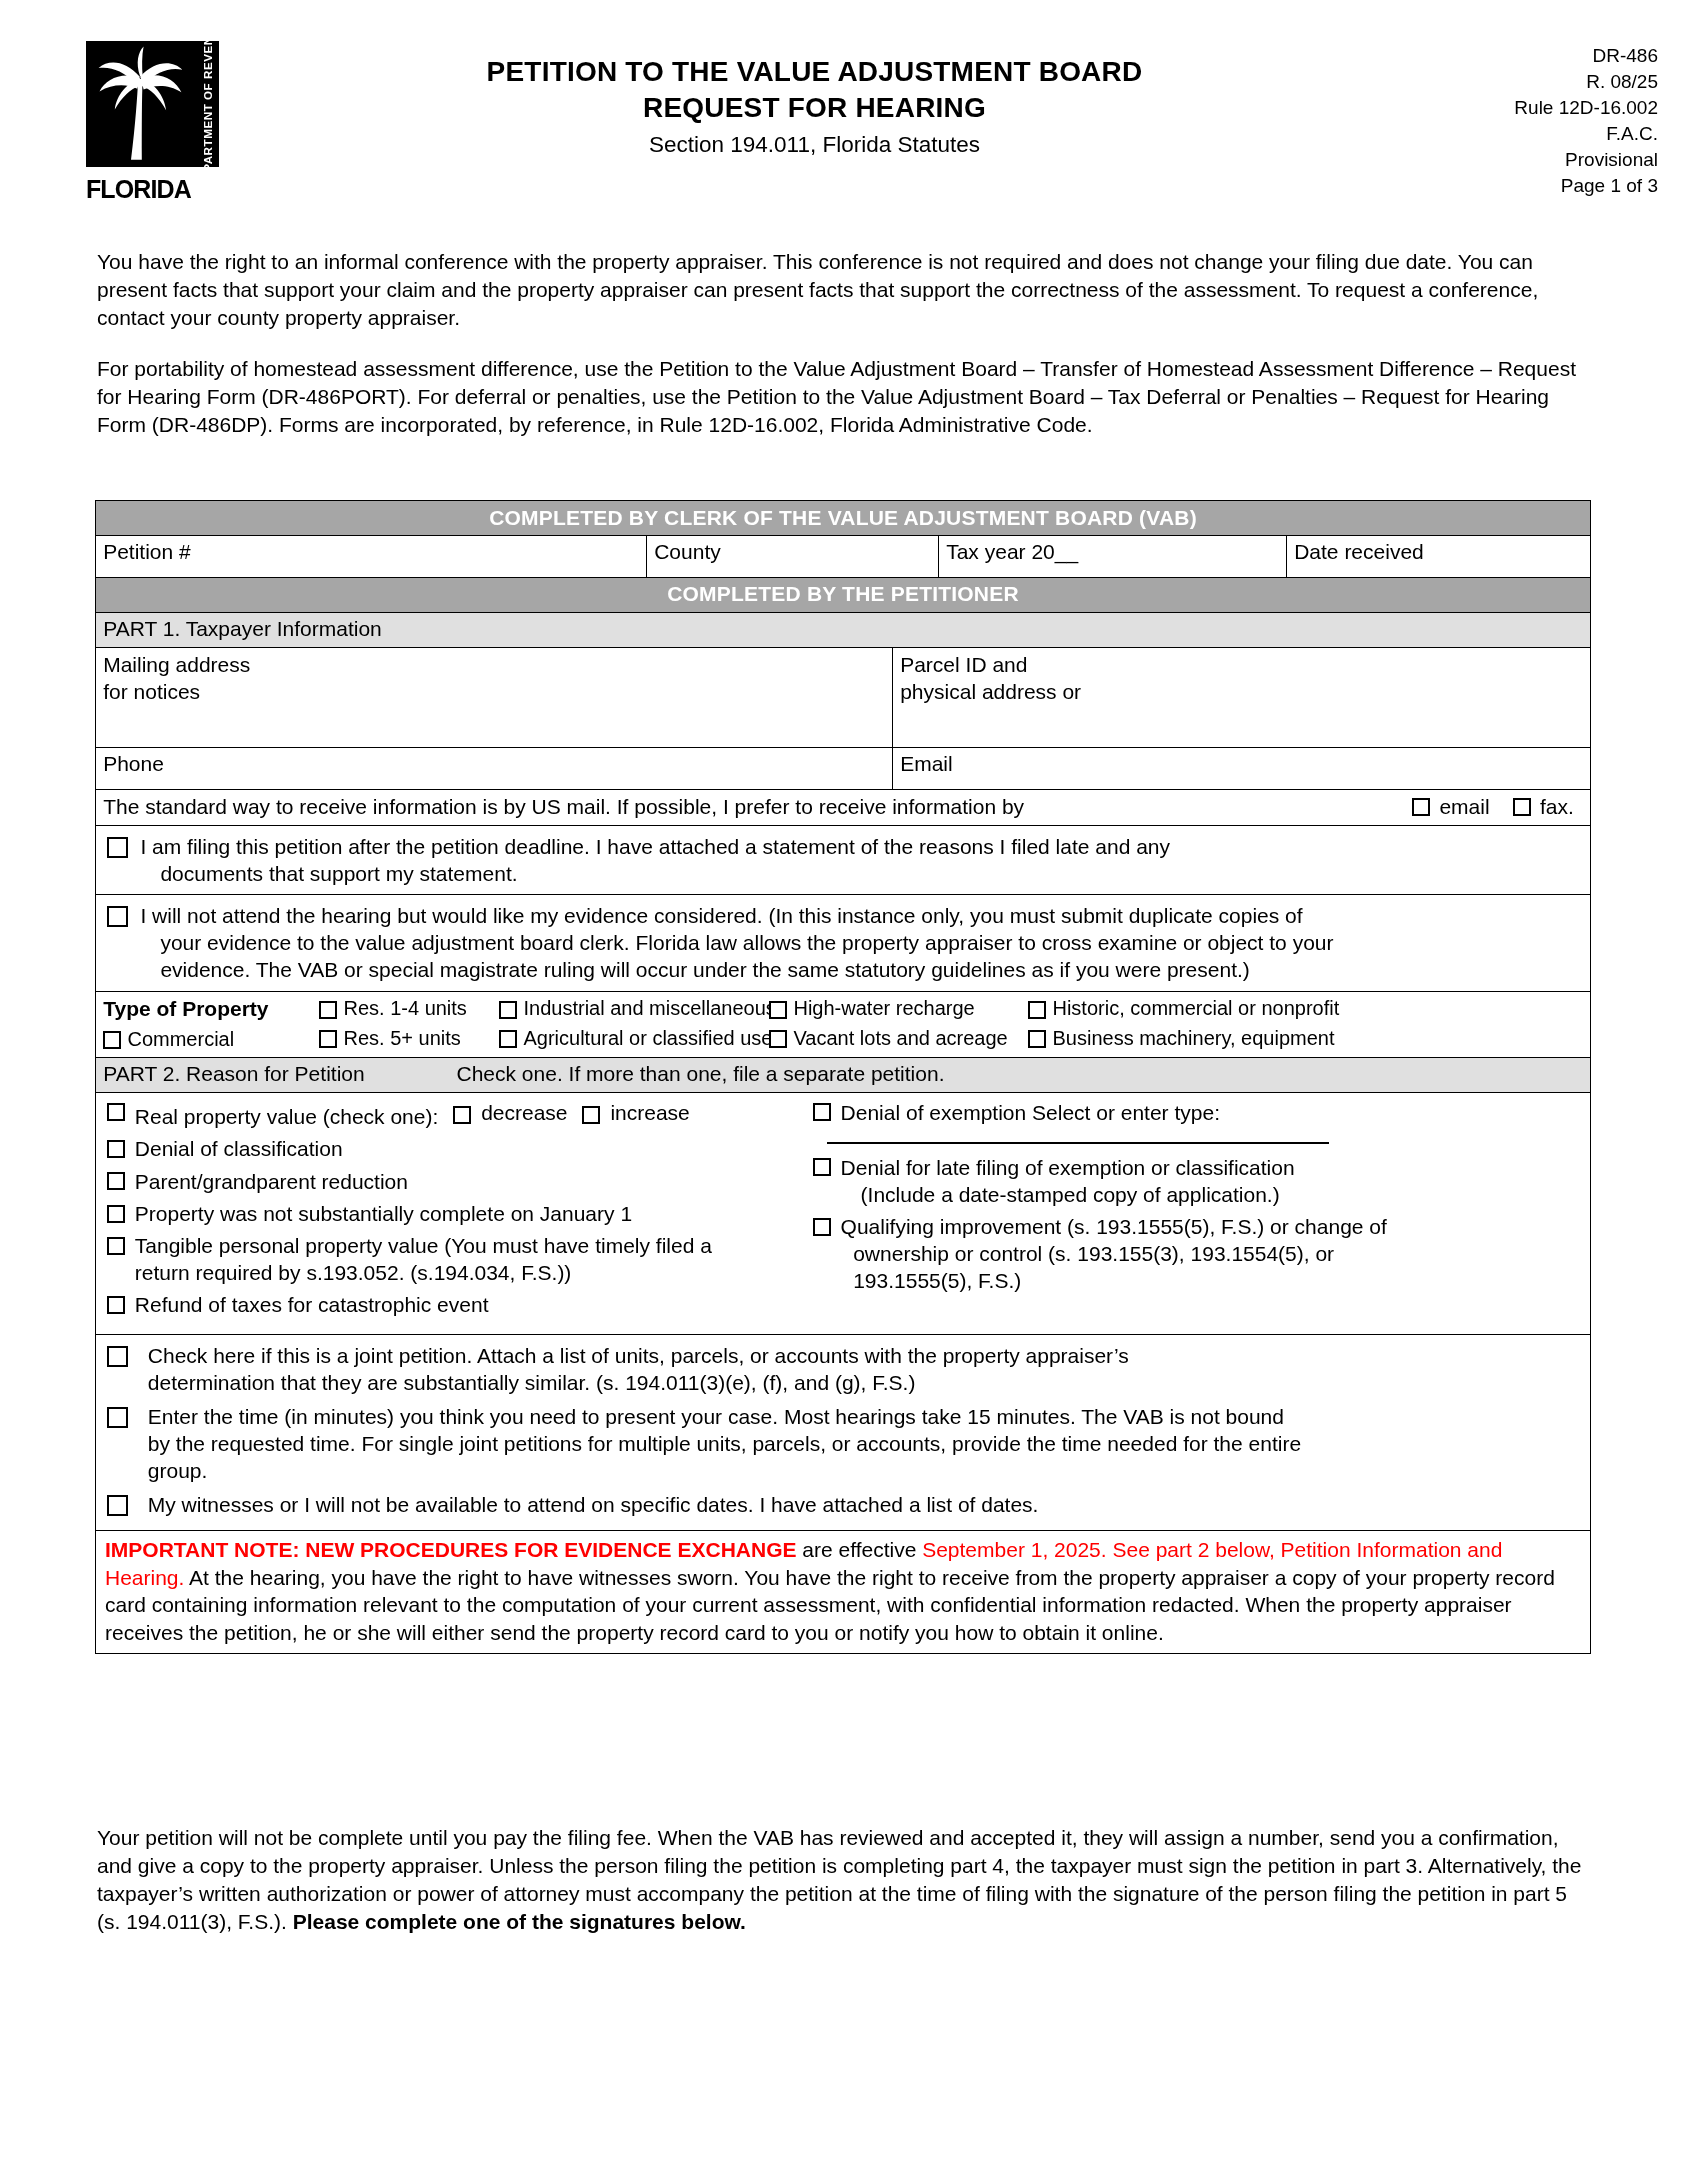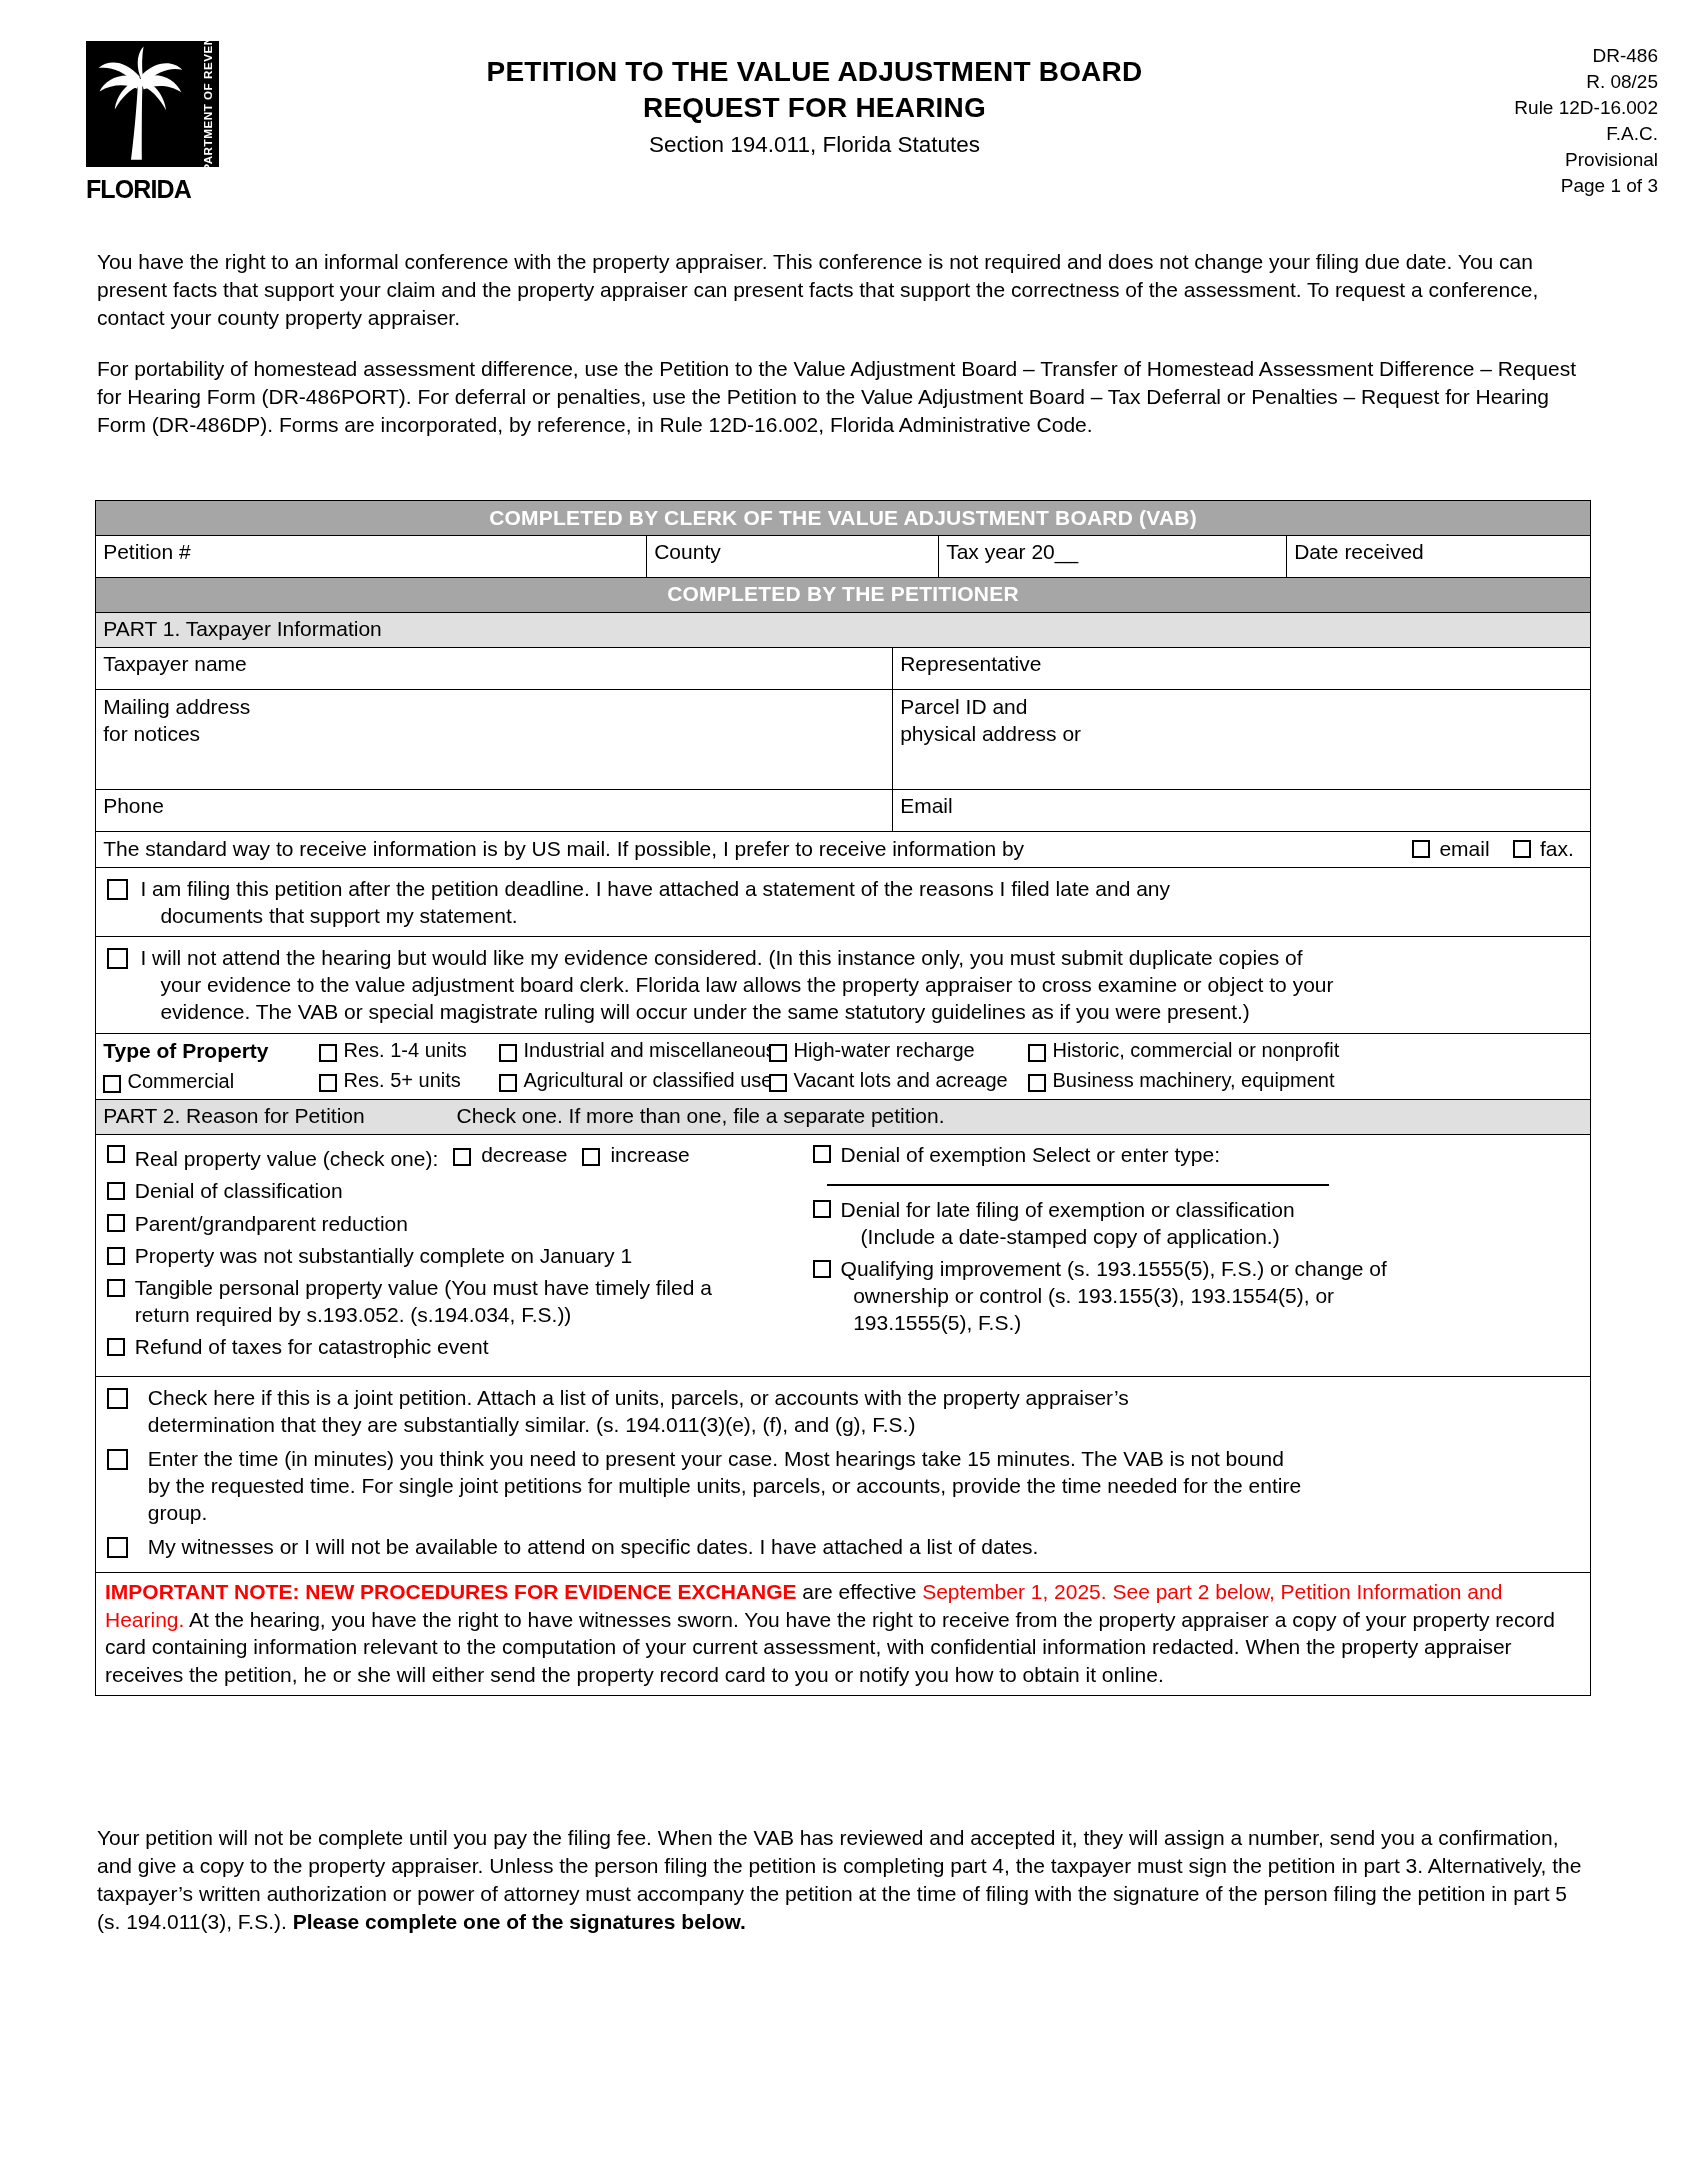--- a/index.html
+++ b/index.html
@@ -78,21 +78,21 @@
   .chk-row{display:flex;border-bottom:1.8px solid #000;padding:6.3px 9px 7.2px 10.8px;font-size:21px;}
   .chk-row .cb{margin-top:4.5px;margin-right:12.6px;}
   .chk-row .txt{line-height:1.3;}
   .chk-row .txt .hang{display:block;padding-left:20px;}
 
   
   .top-sec{border-bottom:1.8px solid #000;padding:5.4px 0 6.3px 7.2px;font-size:20px;}
   .top-grid{display:flex;}
   .top-col{display:flex;flex-direction:column;gap:6.3px;}
   .tc-label{font-weight:bold;font-size:21px;}
-  .top-item{display:flex;align-items:flex-end;white-space:nowrap;}
+  .top-item{display:flex;align-items:center;white-space:nowrap;}
   .top-item .cb{margin-right:6.3px;margin-top:1.8px;}
   .col-w1{width:216px;}
   .col-w2{width:180px;}
   .col-w3{width:270px;}
   .col-w4{width:259px;}
   .col-w5{width:auto;}
 
   
   .p2{display:flex;border-bottom:1.8px solid #000;padding:7.2px 0 9px 0;}
   .p2-left{width:704px;padding-left:10.8px;box-sizing:border-box;}
@@ -177,24 +177,20 @@
       <div class="cell c1 h-one">Petition #</div>
       <div class="cell c2 h-one">County</div>
       <div class="cell c3 h-one">Tax year 20__</div>
       <div class="cell c4 h-one">Date received</div>
     </div>
 
     <div class="bar-dark">COMPLETED BY THE PETITIONER</div>
 
     <div class="bar-light">PART 1.  Taxpayer Information</div>
 
-    <div class="row r-half">
-      <div class="cell c1 h-one">Taxpayer name</div>
-      <div class="cell c2 h-one">Representative</div>
-    </div>
 
     <div class="row r-half">
       <div class="cell c1 h-three line2">
         <div>Mailing address</div>
         <div>for notices</div>
       </div>
       <div class="cell c2 h-three line2">
         <div>Parcel ID and</div>
         <div>physical address or</div>
       </div>

